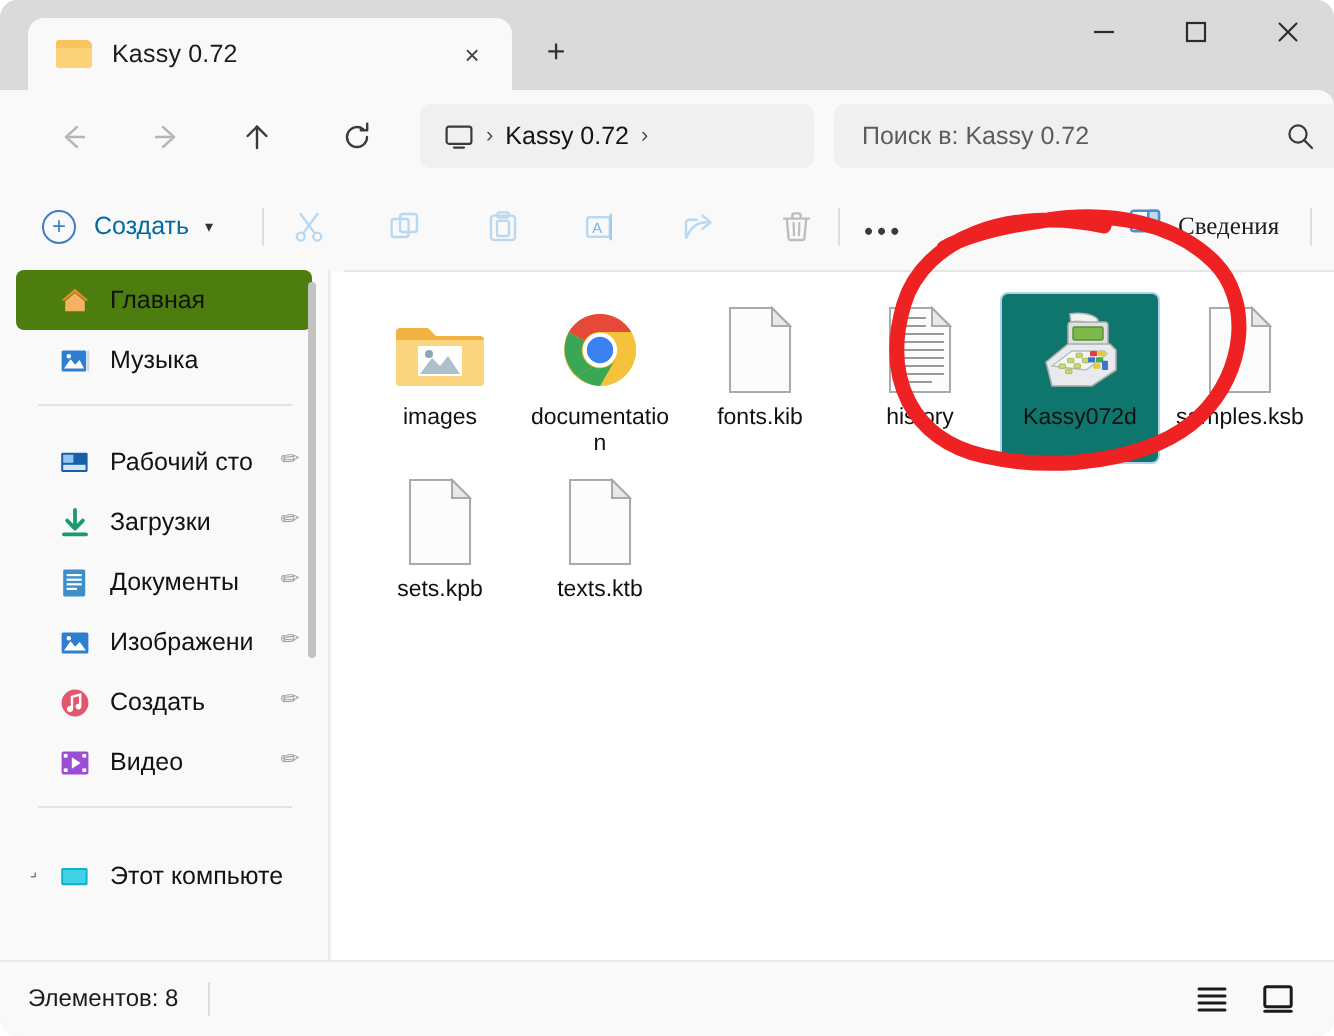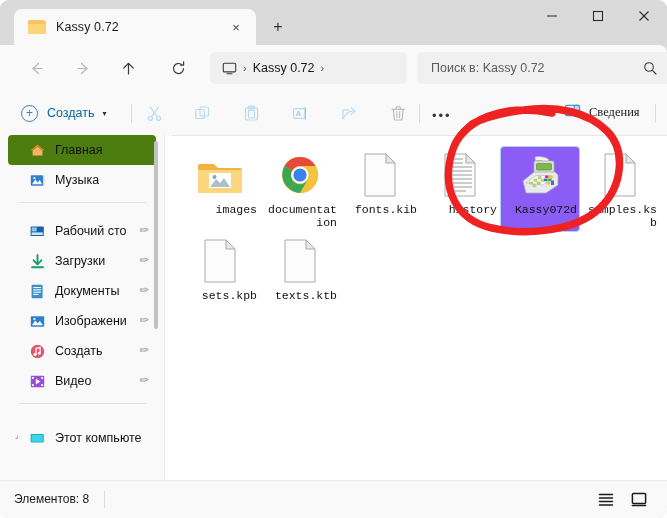--- a/index.html
+++ b/index.html
@@ -215,31 +215,31 @@
     position: relative; padding: 10px 0 0 14px;
     display: flex; flex-wrap: wrap;
   }
   .cell {
     width: 80px; height: 86px; margin-right: 0;
     display: flex; flex-direction: column; align-items: center;
     padding-top: 6px;
     border: 1px solid transparent; border-radius: 4px;
   }
   .cell.selected {
-    background: #8b5cf6;
+    background: #0f766e;
     border: 1px solid #aed4f0;
   }
   .cell-icon {
     width: 48px; height: 44px;
     display: flex; align-items: flex-end; justify-content: center;
   }
   .cell-label {
     margin-top: 6px; font-size: 11.5px; color: #111;
-    text-align: right; line-height: 13px;
-    width: 74px; word-break: break-all; font-family: Liberation Mono, monospace;
+    text-align: center; line-height: 13px;
+    width: 74px; word-break: break-all;
   }
 
   
   .statusbar {
     position: absolute; left: 0; top: 435px;
     width: 667px; height: 38px;
     background: #f9f9f9;
     border-top: 1px solid #eaeaea;
     border-radius: 0 0 8px 8px;
   }

